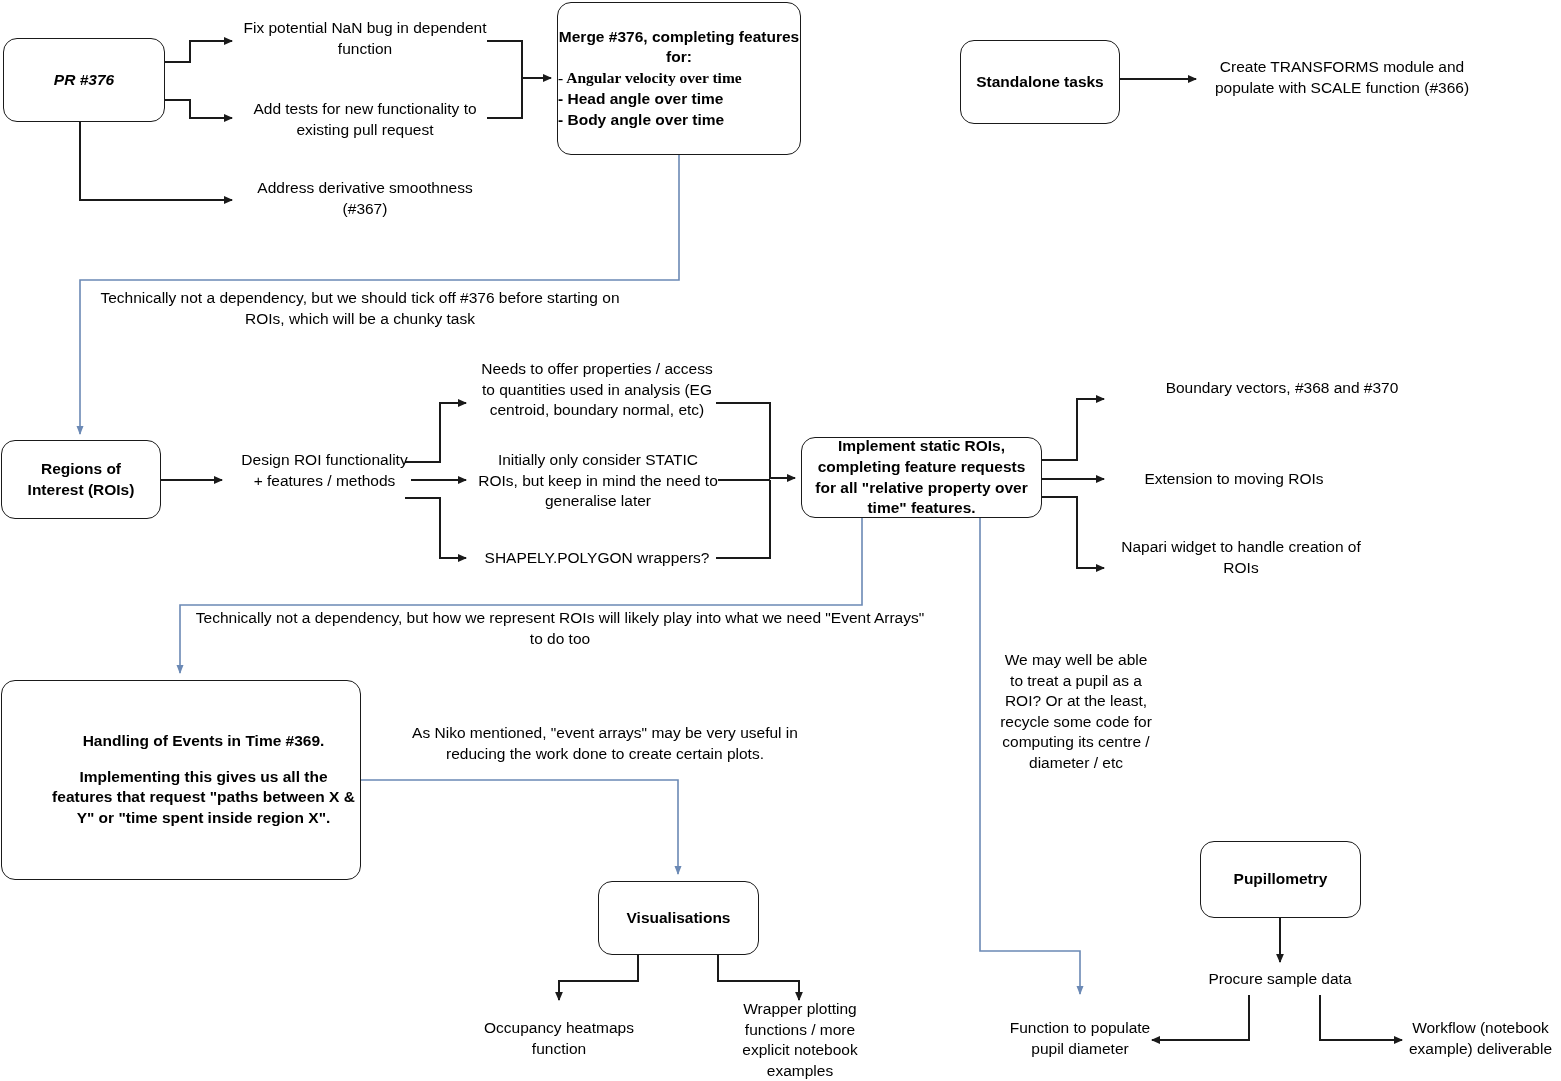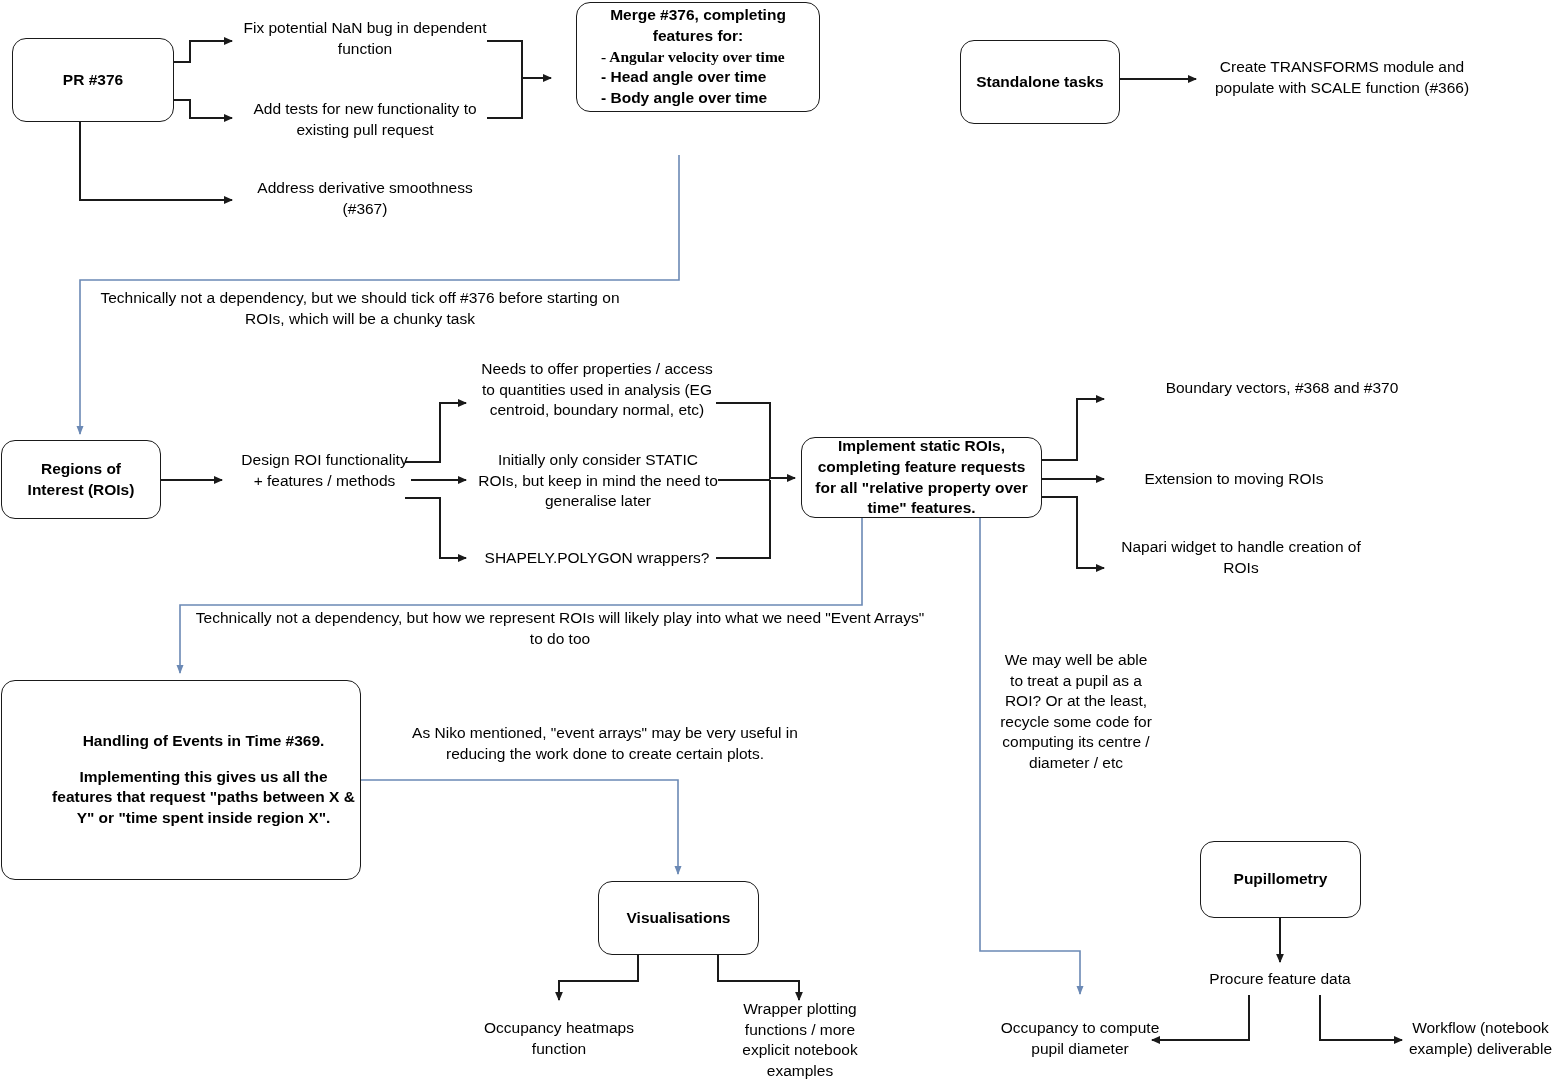--- a/index.html
+++ b/index.html
@@ -112,25 +112,25 @@
       <path d="M679,155 L679,280 L80,280 L80,434" marker-end="url(#ahb)"></path>
 
       <path d="M862,518 L862,605 L180,605 L180,673" marker-end="url(#ahb)"></path>
 
       <path d="M361,780 L678,780 L678,874" marker-end="url(#ahb)"></path>
 
       <path d="M980,518 L980,951 L1080,951 L1080,994" marker-end="url(#ahb)"></path>
     </g>
   </svg>
 
-  <div class="node" style="left:12px; top:38px; width:162px; height:84px;">
+  <div class="node" style="left:3px; top:38px; width:162px; height:84px;font-style:italic;">
     <span>PR #376</span>
   </div>
 
-  <div class="node" style="left:576px; top:2px; width:244px; height:110px; padding:8px 24px;">
+  <div class="node" style="left:557px; top:2px; width:244px; height:153px; padding:8px 0;">
     <span class="merge-inner">
       <span class="merge-head">Merge #376, completing features for:</span>
       <span class="merge-list" style="display:block;text-align:left;font-family:Liberation Serif, serif;">- Angular velocity over time</span>
       <span class="merge-list" style="display:block;text-align:left;">- Head angle over time</span>
       <span class="merge-list" style="display:block;text-align:left;">- Body angle over time</span>
     </span>
   </div>
 
   <div class="node" style="left:960px; top:40px; width:160px; height:84px;">
     <span>Standalone tasks</span>
@@ -179,23 +179,23 @@
   <div class="label" style="left:1114px; top:378px; width:240px;margin-left:48px;">Boundary vectors, #368 and #370</div>
 
   <div class="label" style="left:1114px; top:469px; width:240px;">Extension to moving ROIs</div>
 
   <div class="label" style="left:1114px; top:537px; width:254px;">Napari widget to handle creation of ROIs</div>
 
   <div class="label" style="left:467px; top:1018px; width:184px;">Occupancy heatmaps function</div>
 
   <div class="label" style="left:735px; top:999px; width:130px;">Wrapper plotting functions / more explicit notebook examples</div>
 
-  <div class="label" style="left:1185px; top:969px; width:190px;">Procure feature data</div>
-
-  <div class="label" style="left:1000px; top:1018px; width:160px;">Occupancy to compute pupil diameter</div>
+  <div class="label" style="left:1185px; top:969px; width:190px;">Procure sample data</div>
+
+  <div class="label" style="left:1000px; top:1018px; width:160px;">Function to populate pupil diameter</div>
 
   <div class="label" style="left:1400px; top:1018px; width:161px;">Workflow (notebook example) deliverable</div>
 
   <div class="label note" style="left:85px; top:288px; width:550px;">Technically not a dependency, but we should tick off #376 before starting on ROIs, which will be a chunky task</div>
 
   <div class="label note" style="left:190px; top:608px; width:740px;">Technically not a dependency, but how we represent ROIs will likely play into what we need "Event Arrays" to do too</div>
 
   <div class="label note" style="left:405px; top:723px; width:400px;">As Niko mentioned, "event arrays" may be very useful in reducing the work done to create certain plots.</div>
 
   <div class="label note" style="left:1000px; top:650px; width:152px;">We may well be able to treat a pupil as a ROI? Or at the least, recycle some code for computing its centre / diameter  / etc</div>

